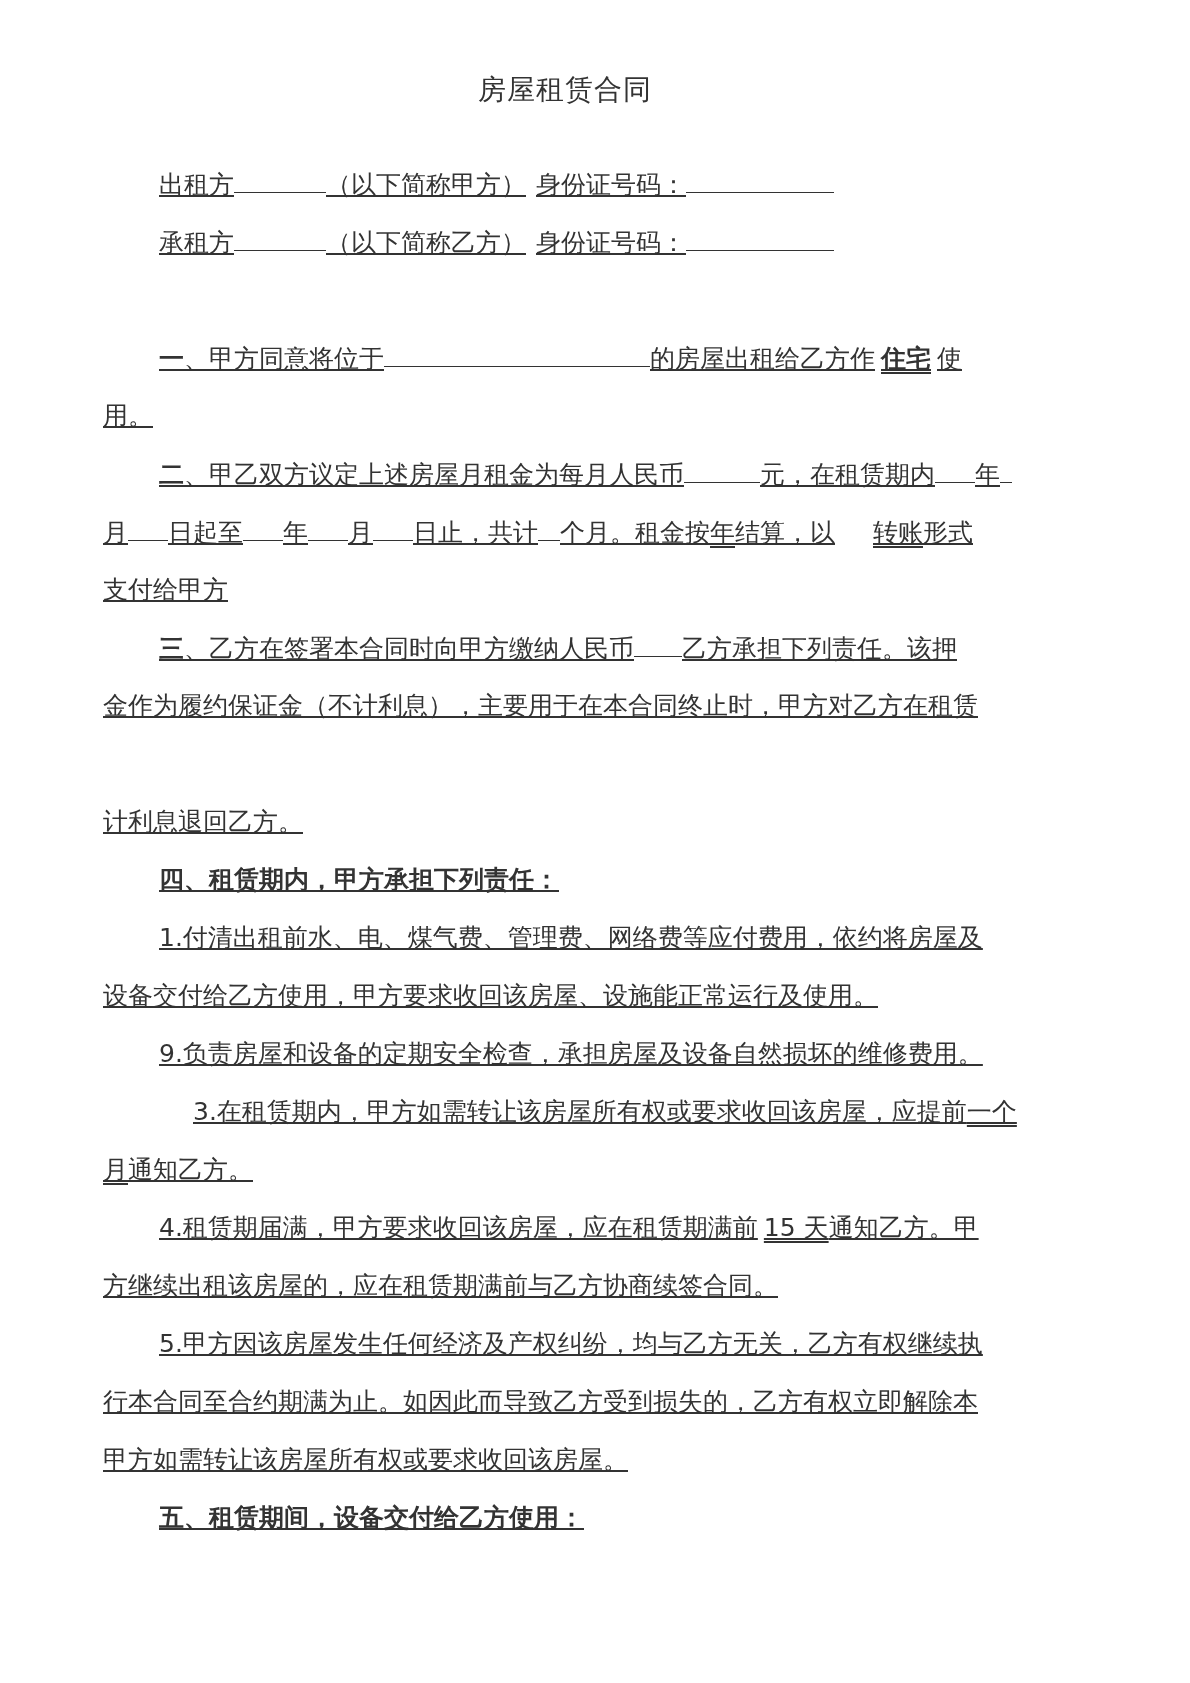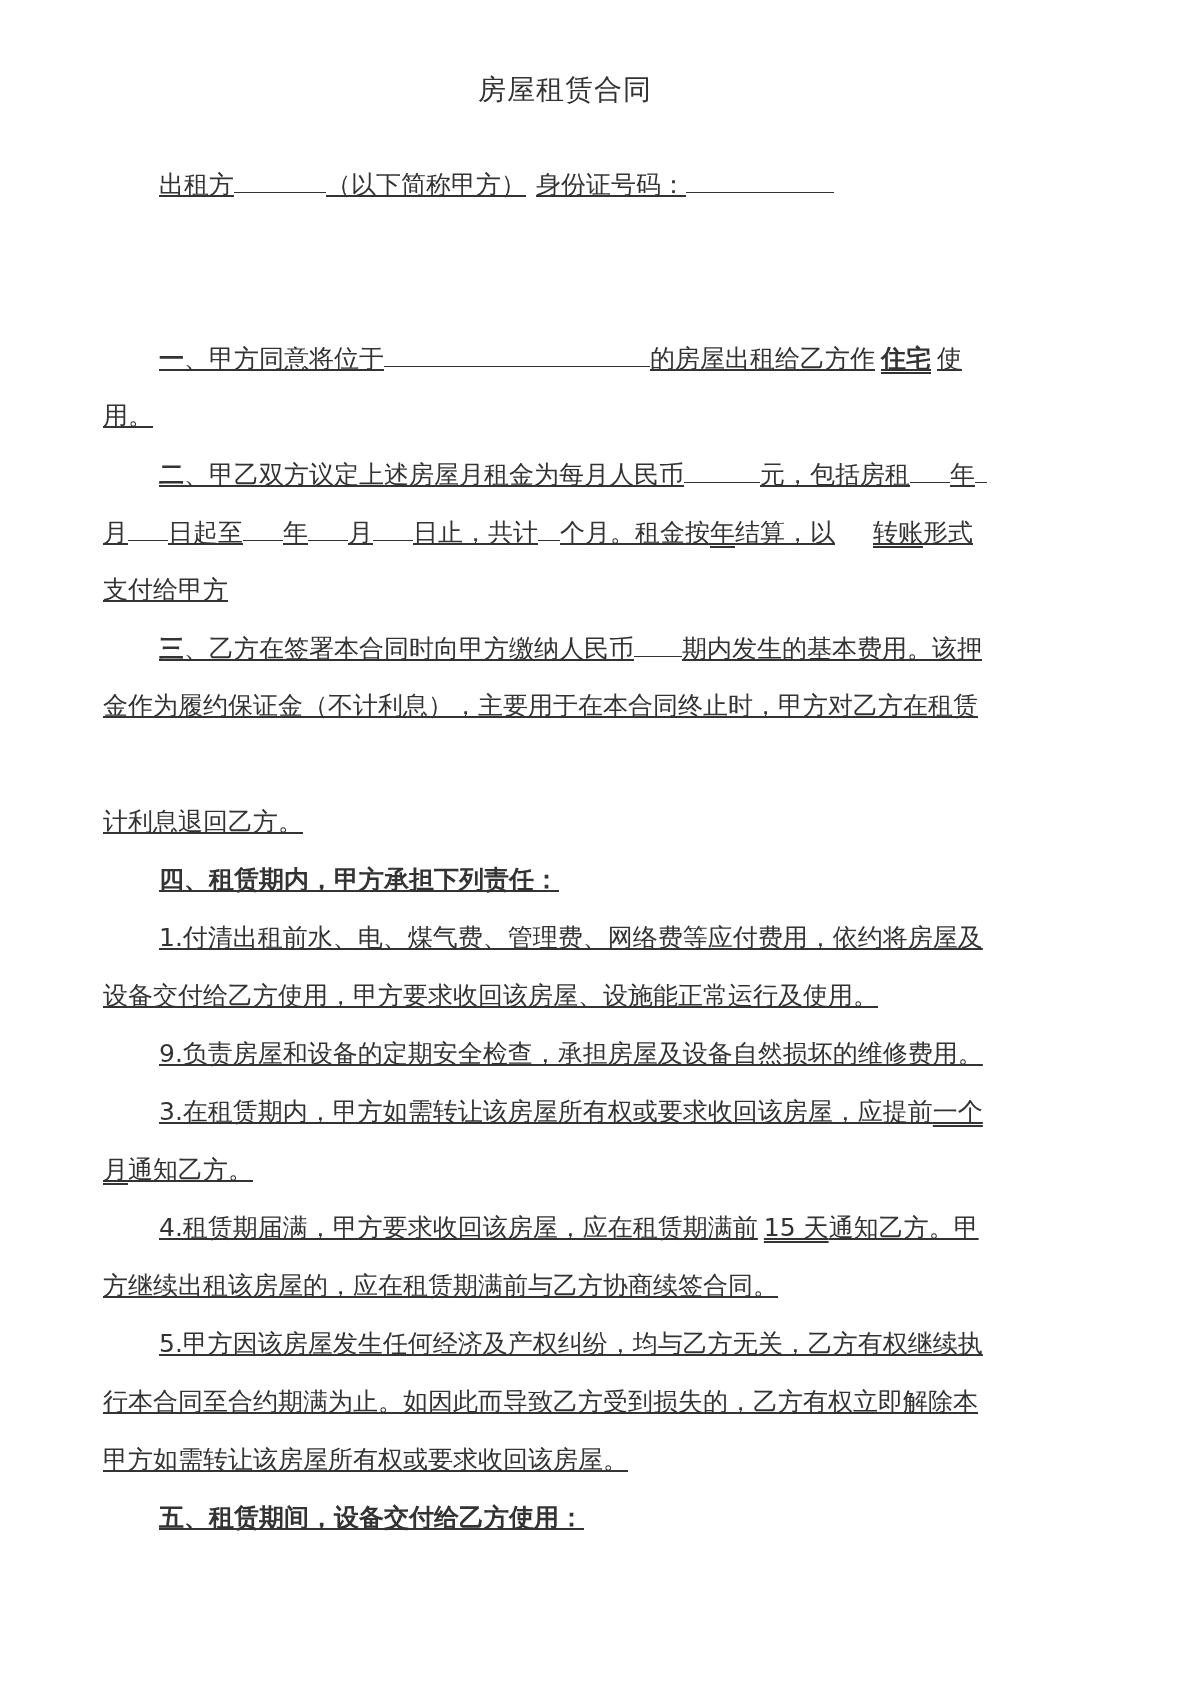--- a/index.html
+++ b/index.html
@@ -25,46 +25,49 @@
 </head>
 <body>
 
 <div class="page">
 
   <div class="title">房屋租赁合同</div>
 
   <div class="line indent" style="top:166px;">
     <span>出租方</span><span class="blank" style="width:92px;"></span><span>（以下简称甲方）</span><span style="display:inline-block;width:10px;"></span><span>身份证号码：</span><span class="blank" style="width:148px;"></span>
   </div>
+  <div class="line indent" style="top:224px;">
+    <span>承租方</span><span class="blank" style="width:92px;"></span><span>（以下简称乙方）</span><span style="display:inline-block;width:10px;"></span><span>身份证号码：</span><span class="blank" style="width:148px;"></span>
+  </div>
 
 
   <div class="line indent" style="top:340px;">
     <span class="b">一</span><span>、甲方同意将位于</span><span class="blank" style="width:266px;"></span><span>的房屋出租给乙方作</span><span class="u b" style="padding:0 6px;">住宅</span><span>使</span>
   </div>
   <div class="line" style="top:398px;">用。</div>
 
   <div class="line indent" style="top:456px;">
-    <span class="b">二</span><span>、甲乙双方议定上述房屋月租金为每月人民币</span><span class="blank" style="width:76px;"></span><span>元，包括房租</span><span class="blank" style="width:40px;"></span><span>年</span><span class="blank" style="width:12px;"></span>
+    <span class="b">二</span><span>、甲乙双方议定上述房屋月租金为每月人民币</span><span class="blank" style="width:76px;"></span><span>元，在租赁期内</span><span class="blank" style="width:40px;"></span><span>年</span><span class="blank" style="width:12px;"></span>
   </div>
   <div class="line" style="top:514px;">
     <span>月</span><span class="blank" style="width:40px;"></span><span>日起至</span><span class="blank" style="width:40px;"></span><span>年</span><span class="blank" style="width:40px;"></span><span>月</span><span class="blank" style="width:40px;"></span><span>日止，共计</span><span class="blank" style="width:22px;"></span><span>个月。租金按</span><span class="u">年</span><span>结算，以</span><span class="u" style="padding-left:38px;">转账</span><span>形式</span>
   </div>
   <div class="line" style="top:572px;">支付给甲方</div>
 
   <div class="line indent" style="top:630px;">
-    <span class="b">三</span><span>、乙方在签署本合同时向甲方缴纳人民币</span><span class="blank" style="width:48px;"></span><span>期内发生的基本费用。该押</span>
+    <span class="b">三</span><span>、乙方在签署本合同时向甲方缴纳人民币</span><span class="blank" style="width:48px;"></span><span>乙方承担下列责任。该押</span>
   </div>
   <div class="line" style="top:688px;">金作为履约保证金（不计利息），主要用于在本合同终止时，甲方对乙方在租赁</div>
   <div class="line" style="top:804px;">计利息退回乙方。</div>
 
   <div class="line indent b" style="top:862px;">四、租赁期内，甲方承担下列责任：</div>
   <div class="line indent" style="top:920px;">1.付清出租前水、电、煤气费、管理费、网络费等应付费用，依约将房屋及</div>
   <div class="line" style="top:978px;">设备交付给乙方使用，甲方要求收回该房屋、设施能正常运行及使用。</div>
   <div class="line indent" style="top:1036px;">9.负责房屋和设备的定期安全检查，承担房屋及设备自然损坏的维修费用。</div>
-  <div class="line indent" style="top:1094px;">
+  <div class="line indent" style="top:1094px;margin-left:34px;">
     <span>3.在租赁期内，甲方如需转让该房屋所有权或要求收回该房屋，应提前</span><span class="u">一个</span>
   </div>
   <div class="line" style="top:1152px;">
     <span class="u">月</span><span>通知乙方。</span>
   </div>
   <div class="line indent" style="top:1210px;">
     <span>4.租赁期届满，甲方要求收回该房屋，应在租赁期满前</span><span class="u" style="padding-left:6px;">15 天</span><span>通知乙方。甲</span>
   </div>
   <div class="line" style="top:1268px;">方继续出租该房屋的，应在租赁期满前与乙方协商续签合同。</div>
   <div class="line indent" style="top:1326px;">5.甲方因该房屋发生任何经济及产权纠纷，均与乙方无关，乙方有权继续执</div>

